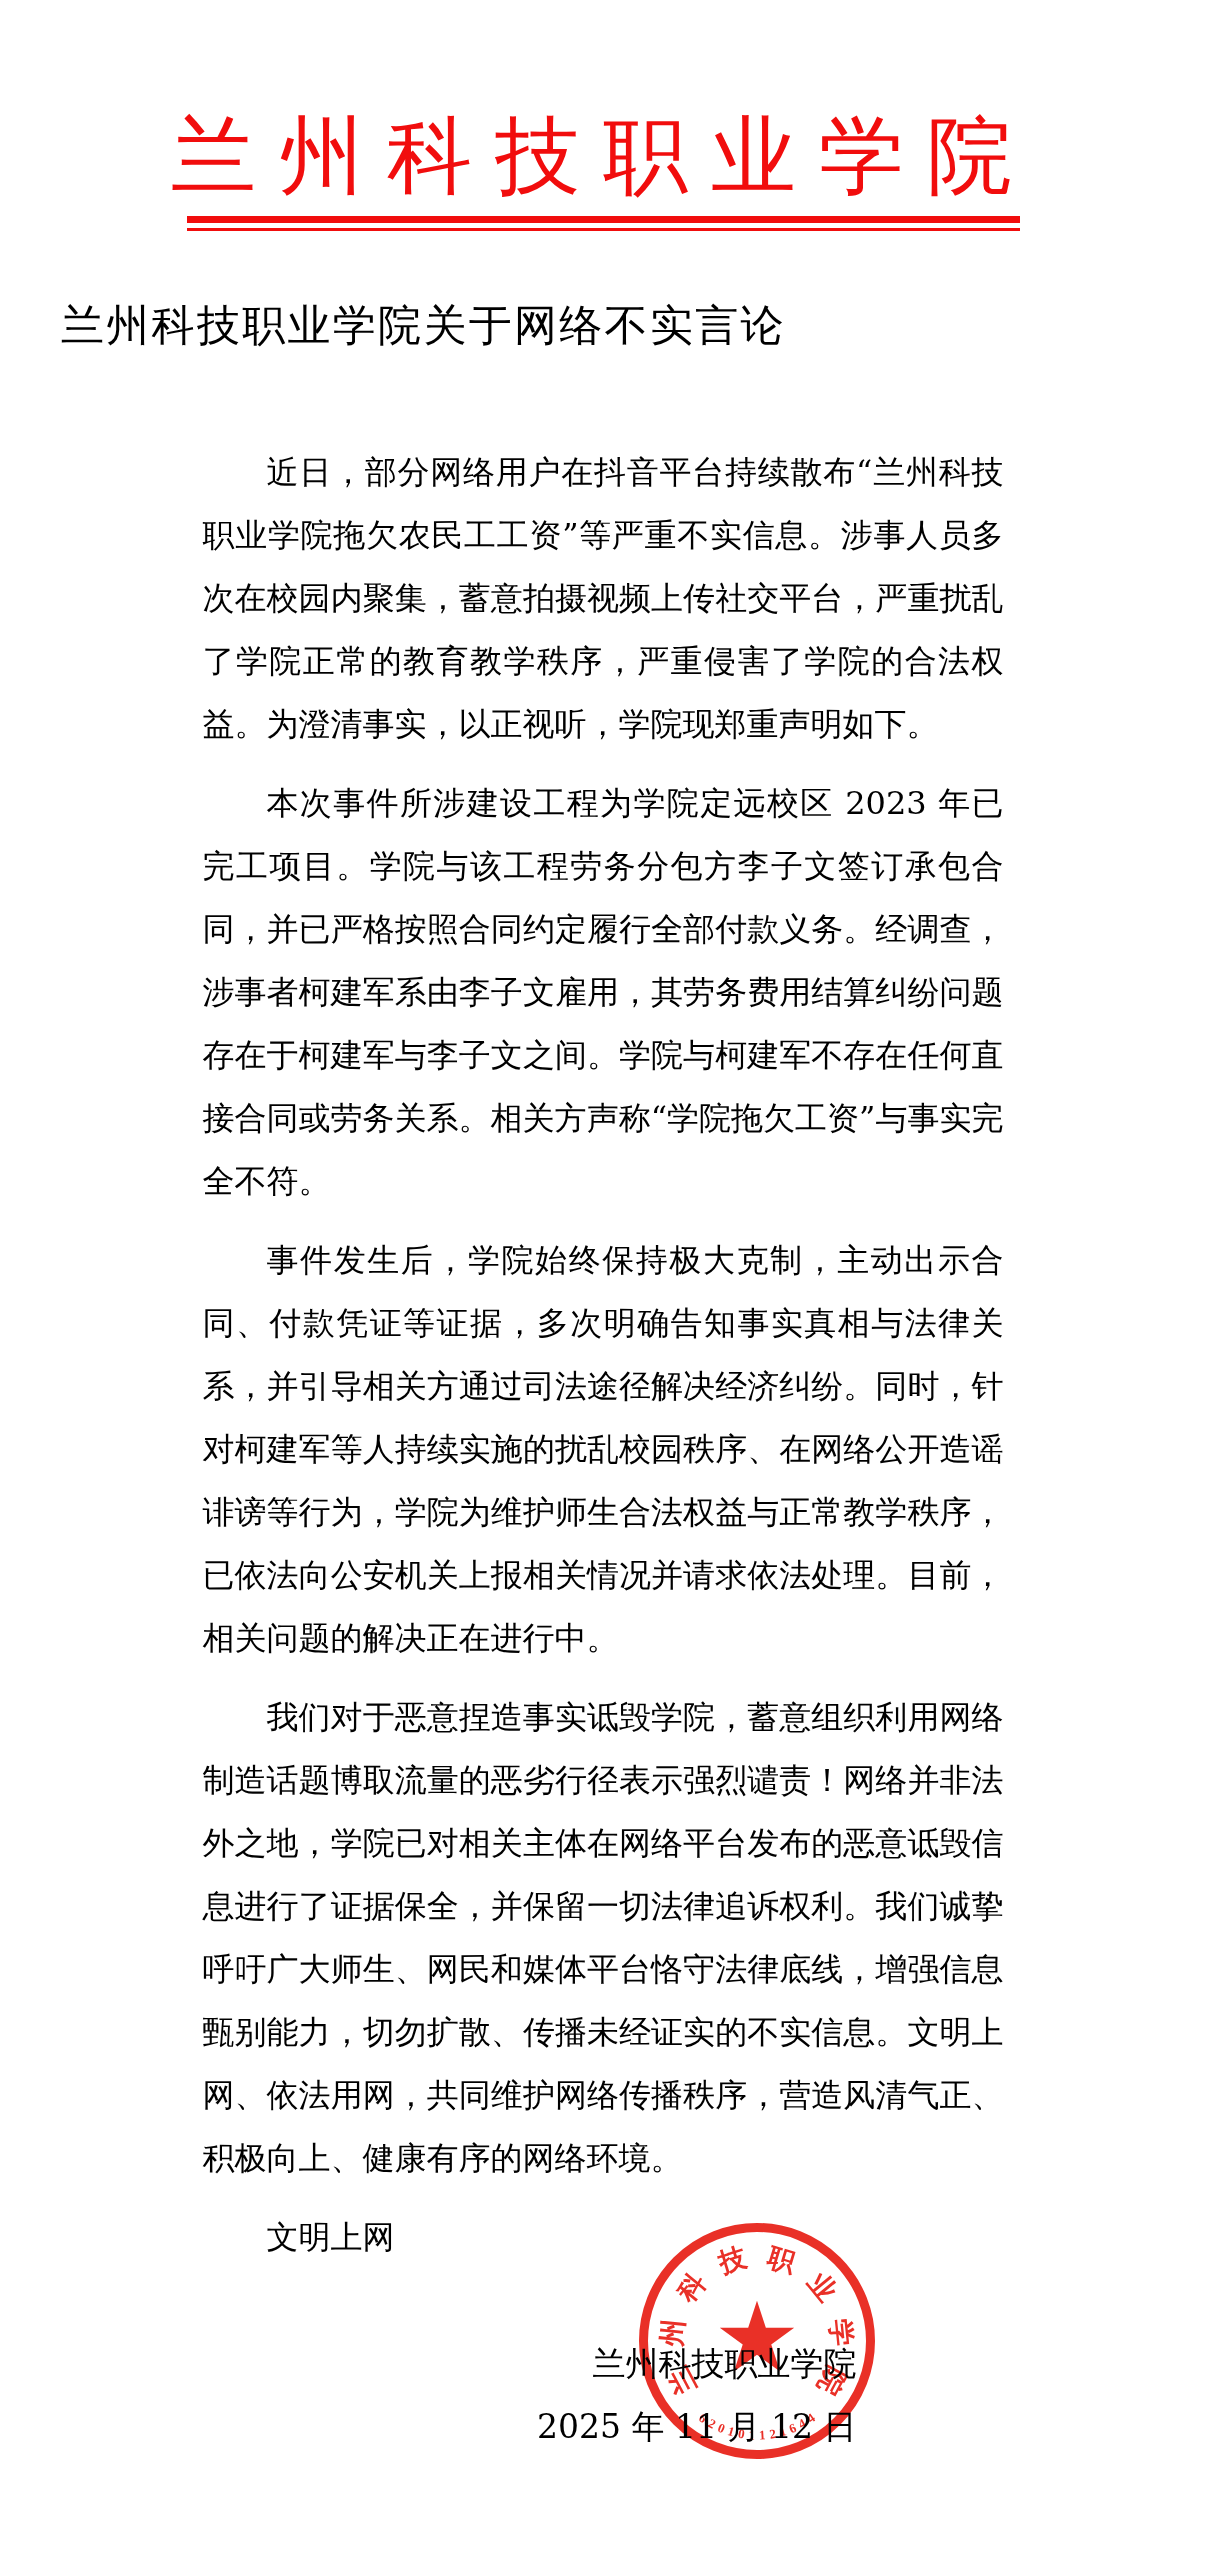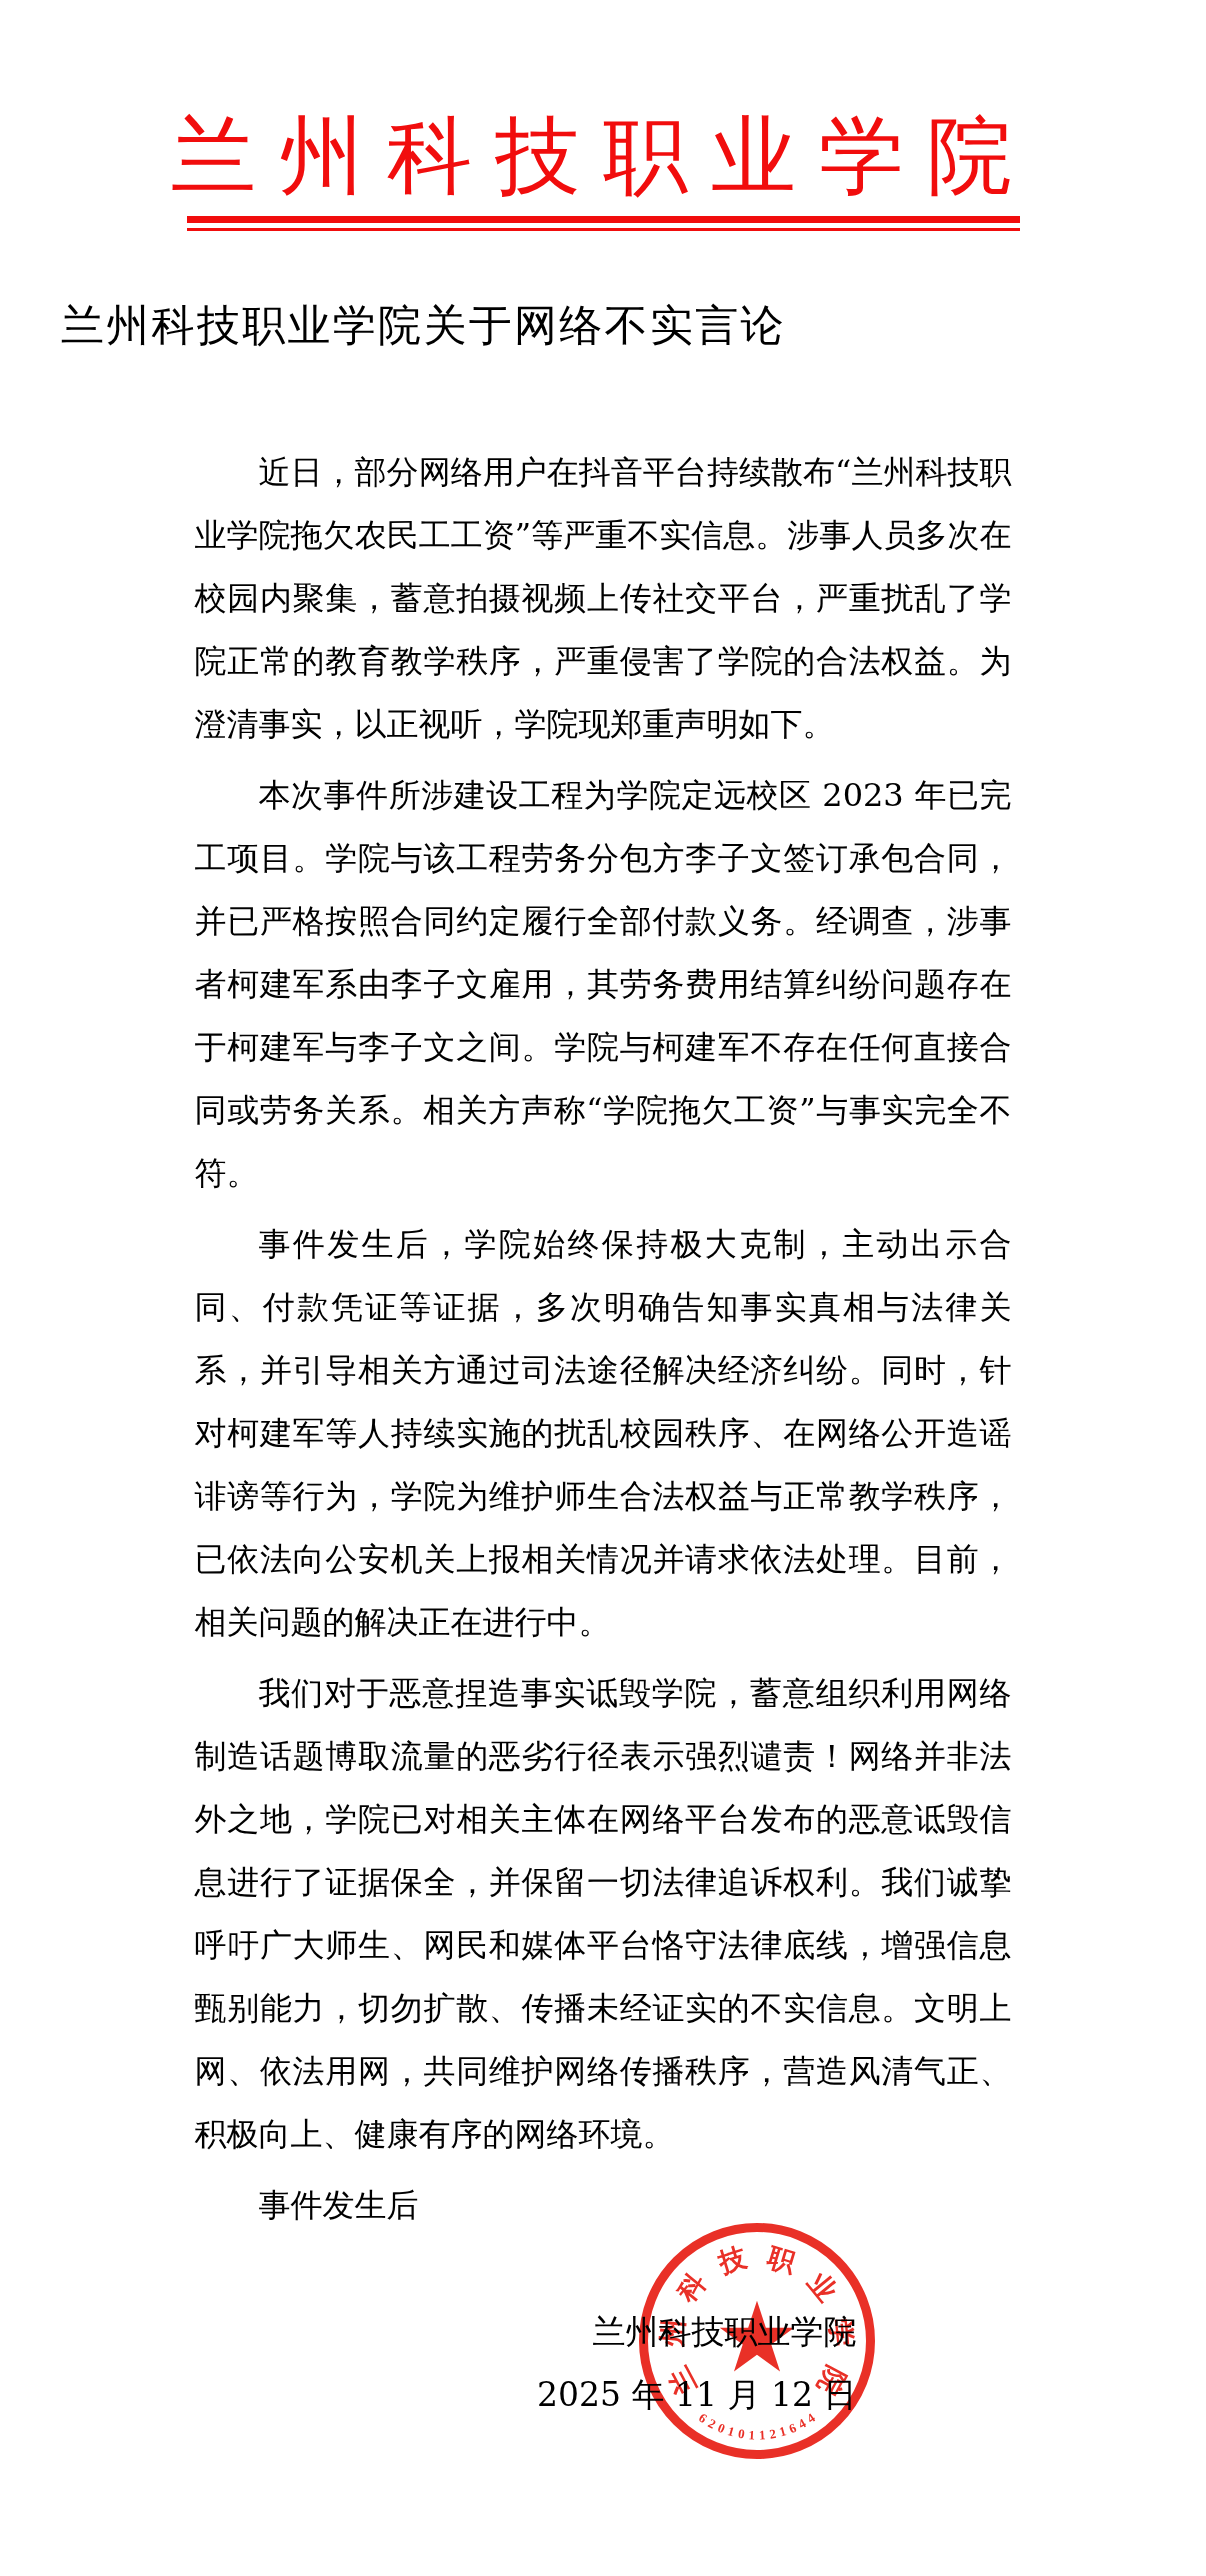--- a/index.html
+++ b/index.html
@@ -45,21 +45,21 @@
     letter-spacing: 2.3px;
   }
   
   .body-text {
     width: 833px;
     margin: 67px auto 0 auto;
     font-size: 32px;
     line-height: 63px;
     text-align: justify;
   }
-  .para { text-indent: 2em; margin: 8px; }
+  .para { text-indent: 2em; margin: 16px; }
   
   .sig-block {
     width: 833px;
     margin: 63px auto 0 auto;
     font-size: 33px;
     line-height: 63px;
     text-align: right;
   }
   .sig-line { padding-right: 163px; }
   
@@ -122,21 +122,21 @@
 
   <div class="doc-title">
     <div>兰州科技职业学院关于网络不实言论</div>
   </div>
 
   <div class="body-text">
     <p class="para">近日，部分网络用户在抖音平台持续散布“兰州科技职业学院拖欠农民工工资”等严重不实信息。涉事人员多次在校园内聚集，蓄意拍摄视频上传社交平台，严重扰乱了学院正常的教育教学秩序，严重侵害了学院的合法权益。为澄清事实，以正视听，学院现郑重声明如下。</p>
     <p class="para">本次事件所涉建设工程为学院定远校区 2023 年已完工项目。学院与该工程劳务分包方李子文签订承包合同，并已严格按照合同约定履行全部付款义务。经调查，涉事者柯建军系由李子文雇用，其劳务费用结算纠纷问题存在于柯建军与李子文之间。学院与柯建军不存在任何直接合同或劳务关系。相关方声称“学院拖欠工资”与事实完全不符。</p>
     <p class="para">事件发生后，学院始终保持极大克制，主动出示合同、付款凭证等证据，多次明确告知事实真相与法律关系，并引导相关方通过司法途径解决经济纠纷。同时，针对柯建军等人持续实施的扰乱校园秩序、在网络公开造谣诽谤等行为，学院为维护师生合法权益与正常教学秩序，已依法向公安机关上报相关情况并请求依法处理。目前，相关问题的解决正在进行中。</p>
     <p class="para">我们对于恶意捏造事实诋毁学院，蓄意组织利用网络制造话题博取流量的恶劣行径表示强烈谴责！网络并非法外之地，学院已对相关主体在网络平台发布的恶意诋毁信息进行了证据保全，并保留一切法律追诉权利。我们诚挚呼吁广大师生、网民和媒体平台恪守法律底线，增强信息甄别能力，切勿扩散、传播未经证实的不实信息。文明上网、依法用网，共同维护网络传播秩序，营造风清气正、积极向上、健康有序的网络环境。</p>
-    <p class="para">事件发生后</p>
+    <p class="para">文明上网</p>
   </div>
 
   <div class="sig-block">
     <div class="sig-line">兰州科技职业学院</div>
     <div class="sig-line">2025 年 11 月 12 日</div>
   </div>
 
   <div class="seal">
     <div class="seal-ring"></div>
     <div class="seal-star">★</div>

